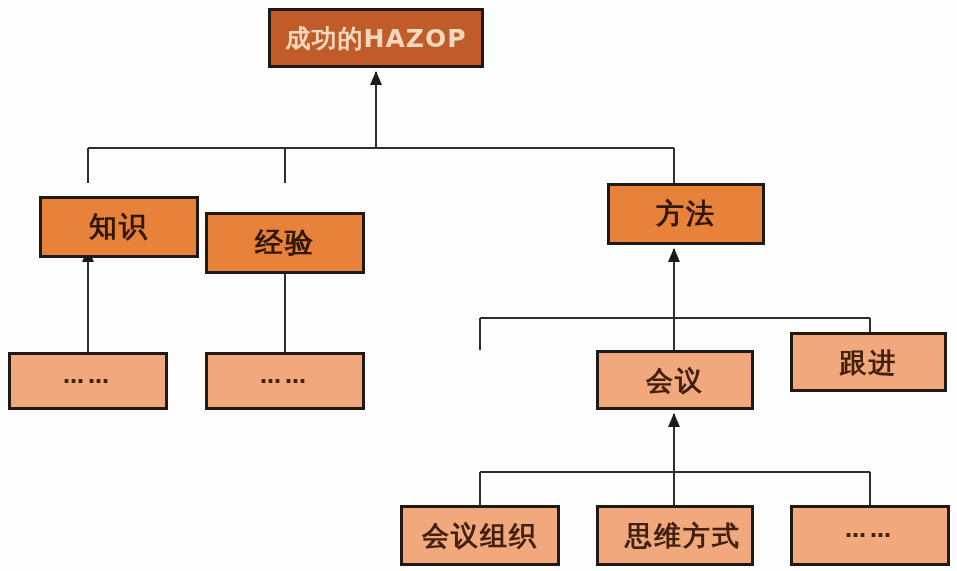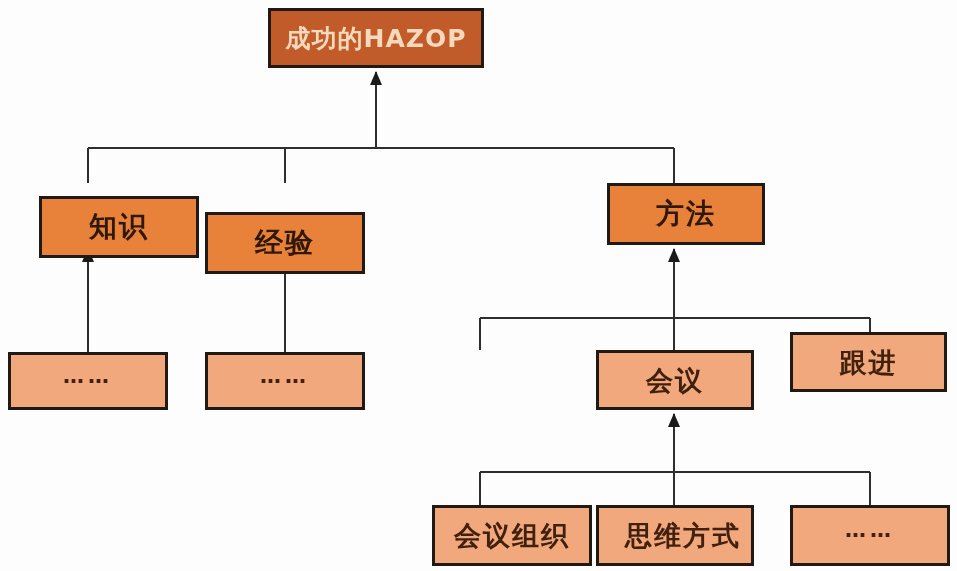--- a/index.html
+++ b/index.html
@@ -88,21 +88,21 @@
   
   #node-root        { left: 268px; top:   8px; width: 216px; height: 60px; }
   #node-knowledge   { left:   8px; top: 196px; width: 160px; height: 62px; margin-left: 31px; }
   #node-experience  { left: 205px; top: 183px; width: 160px; height: 62px; margin-top: 29px; }
   #node-method      { left: 595px; top: 183px; width: 158px; height: 62px; margin-left: 12px; }
   #node-knowledge-more  { left:   8px; top: 352px; width: 160px; height: 58px; }
   #node-experience-more { left: 205px; top: 352px; width: 160px; height: 58px; }
   #node-plan        { left: 400px; top: 350px; width: 160px; height: 60px; }
   #node-meeting     { left: 596px; top: 350px; width: 158px; height: 60px; }
   #node-follow-up   { left: 790px; top: 332px; width: 157px; height: 60px; }
-  #node-meeting-organization { left: 400px; top: 505px; width: 160px; height: 61px; margin-left: 32px; }
+  #node-meeting-organization { left: 400px; top: 505px; width: 160px; height: 61px; }
   #node-thinking-mode        { left: 596px; top: 505px; width: 158px; height: 61px; padding-left: 16px; }
   #node-meeting-more         { left: 790px; top: 505px; width: 160px; height: 61px; }
 </style>
 </head>
 <body>
 
 <div class="canvas">
 
   <svg class="connectors" viewBox="0 0 957 571" xmlns="http://www.w3.org/2000/svg" aria-hidden="true">
     <defs>

